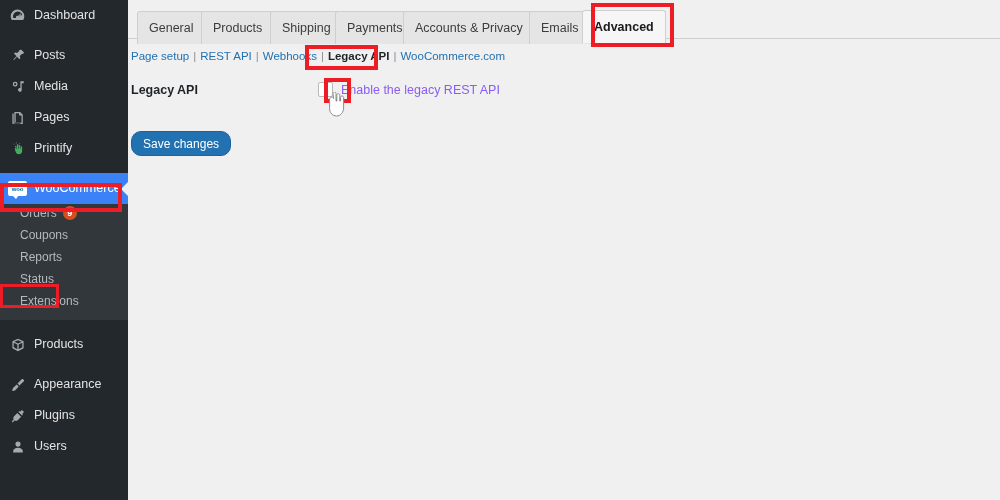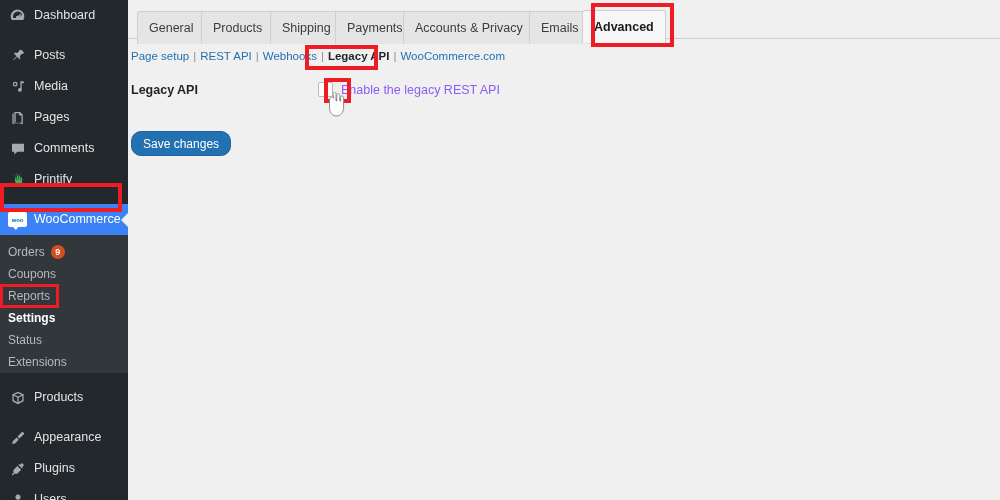--- a/index.html
+++ b/index.html
@@ -63,22 +63,22 @@
     content: ""; position: absolute; bottom: -3px; left: 4px;
     width: 0; height: 0;
     border-left: 4px solid transparent;
     border-right: 3px solid transparent;
     border-top: 4px solid #fff;
   }
 
   
   .sub-wrap { background: #32373c; padding: 2px 0 4px 0; }
   .sub-item {
-    display: flex; align-items: flex-end;
-    height: 22px; padding-left: 8px;
+    display: flex; align-items: flex-start;
+    height: 22px; padding-left: 20px;
     font-size: 12px; color: #b4b9be;
     white-space: nowrap;
   }
   .sub-item.sel { color: #fff; font-weight: bold; }
   .count-badge {
     margin-left: 6px;
     background: #d54e21;
     color: #fff;
     font-size: 9px; font-weight: bold;
     min-width: 14px; height: 14px;
@@ -229,28 +229,20 @@
 
     <div class="nav-item">
       <span class="ico">
         <svg width="16" height="16" viewBox="0 0 20 20">
             <path fill="#a7aaad" d="M5.5 2.5h7.2l3.3 3.3v11.7H5.5zm1.6 1.6v11.8h7.3V7H11.4V4.1zM3 4.5v12.8h10v-1.6H4.6V4.5z"></path>
           </svg>
       </span>
       <span class="nav-label">Pages</span>
     </div>
 
-    <div class="nav-item">
-      <span class="ico">
-        <svg width="16" height="16" viewBox="0 0 20 20">
-            <path fill="#a7aaad" d="M2.5 3.3h15v10.2H9.3l-4 3.4v-3.4H2.5z"></path>
-          </svg>
-      </span>
-      <span class="nav-label">Comments</span>
-    </div>
 
     <div class="nav-item">
       <span class="ico">
         <svg width="16" height="17" viewBox="0 0 20 20">
           <path fill="#3fae5a" d="M6.2 7.6c0-.6.4-1 .9-1s.9.4.9 1v3h.6V5.4c0-.6.4-1 .9-1s.9.4.9 1v4.9h.6V6.2c0-.6.4-1 .9-1s.9.4.9 1v4.2h.6V8.1c0-.6.4-1 .9-1s.9.4.9 1v5.1c0 2.3-1.6 4.1-3.9 4.1-2.4 0-4-1.5-4.4-3.4l-.9-3.2c-.2-.6.1-1.2.7-1.3.5-.1 1 .2 1.2.7l.3.9z"></path>
           <path fill="#6fd48a" d="M5.1 3.6l.6 1.2-1.2.3zM8.6 2.2l.3 1.3-1.2-.2zM11.9 3.2l-.2 1.3 1.2-.4z"></path>
         </svg>
       </span>
       <span class="nav-label">Printify</span>
     </div>
@@ -268,23 +260,20 @@
     <div class="sub-wrap">
       <div class="sub-item">
         <span>Orders</span>
         <span class="count-badge">9</span>
       </div>
       <div class="sub-item">
         <span>Coupons</span>
       </div>
       <div class="sub-item">
         <span>Reports</span>
-      </div>
-      <div class="sub-item sel">
-        <span>Settings</span>
       </div>
       <div class="sub-item">
         <span>Status</span>
       </div>
       <div class="sub-item">
         <span>Extensions</span>
       </div>
     </div>
 
     <div class="nav-spacer"></div>

